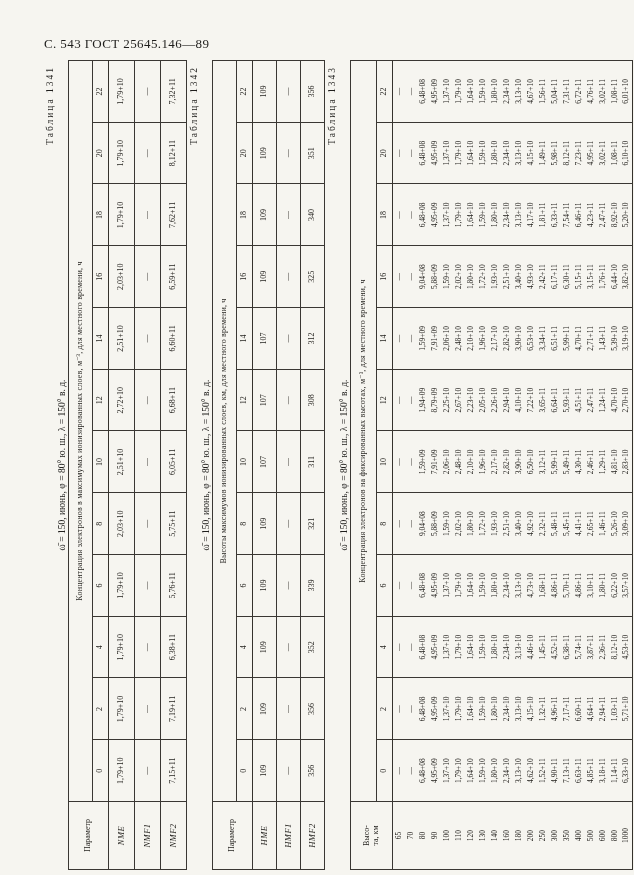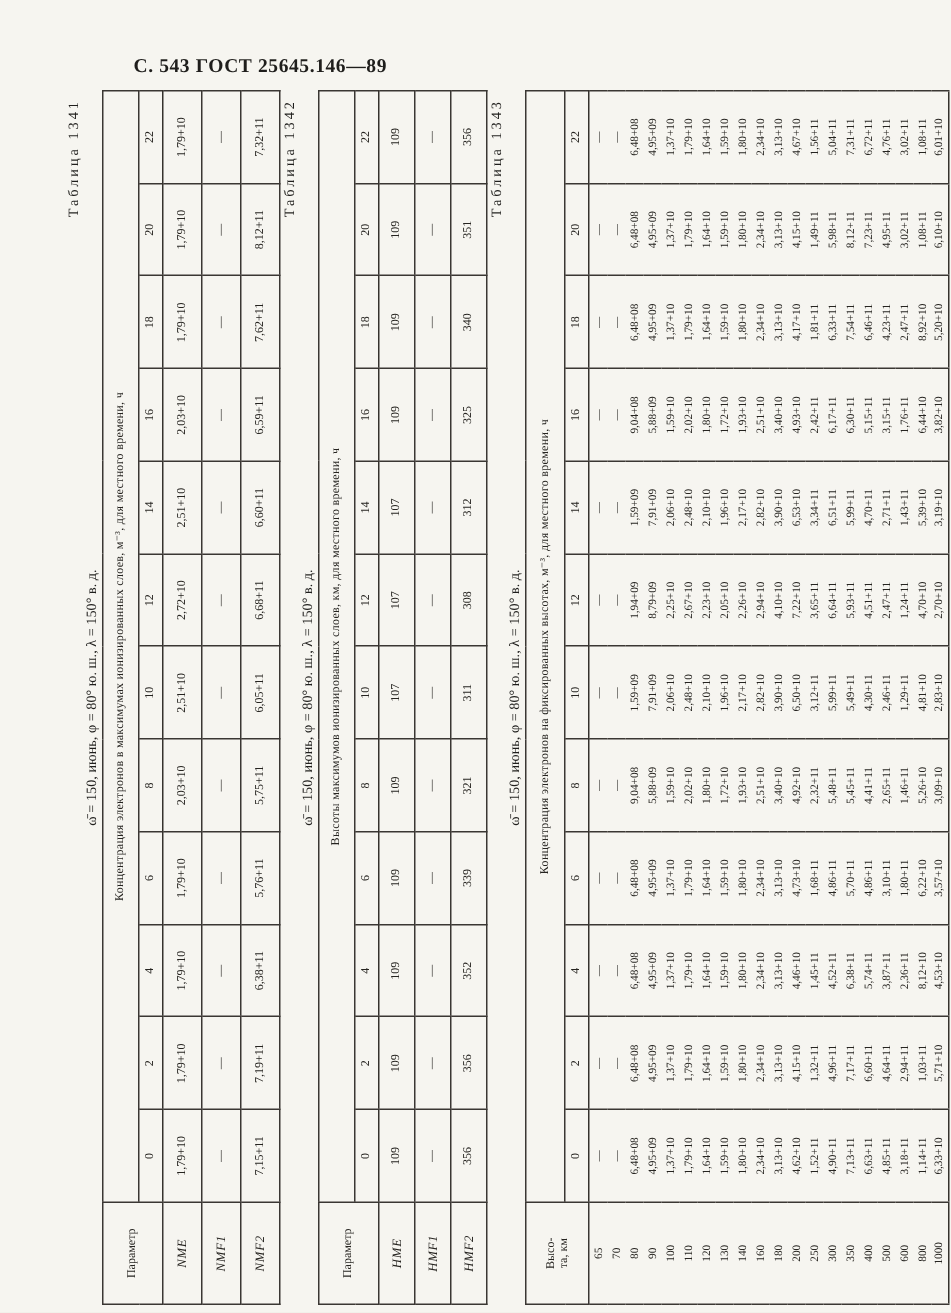--- a/index.html
+++ b/index.html
@@ -7,21 +7,21 @@
     width:634px;height:875px;overflow:hidden;
     background:#e9e7e2;
     font-family:"Liberation Serif","DejaVu Serif",serif;
   }
   .page{
     position:relative;width:634px;height:875px;
     background:#f6f5f0;color:#1f1e1c;
   }
   .page-header{
     position:absolute;left:44px;top:36px;
-    font-size:13px;font-weight:bold;letter-spacing:.4px;white-space:nowrap;margin-left:45px;
+    font-size:13px;font-weight:normal;letter-spacing:.4px;white-space:nowrap;
   }
   .region{position:absolute;top:60px;overflow:visible}
   #r0{left:44px;width:143px;height:810px}
   #r1{left:188px;width:137px;height:810px}
   #r2{left:326px;width:306px;height:810px}
   .rot{
     transform-origin:0 0;
     transform:rotate(-90deg) translateX(-810px);
     width:810px;
   }

